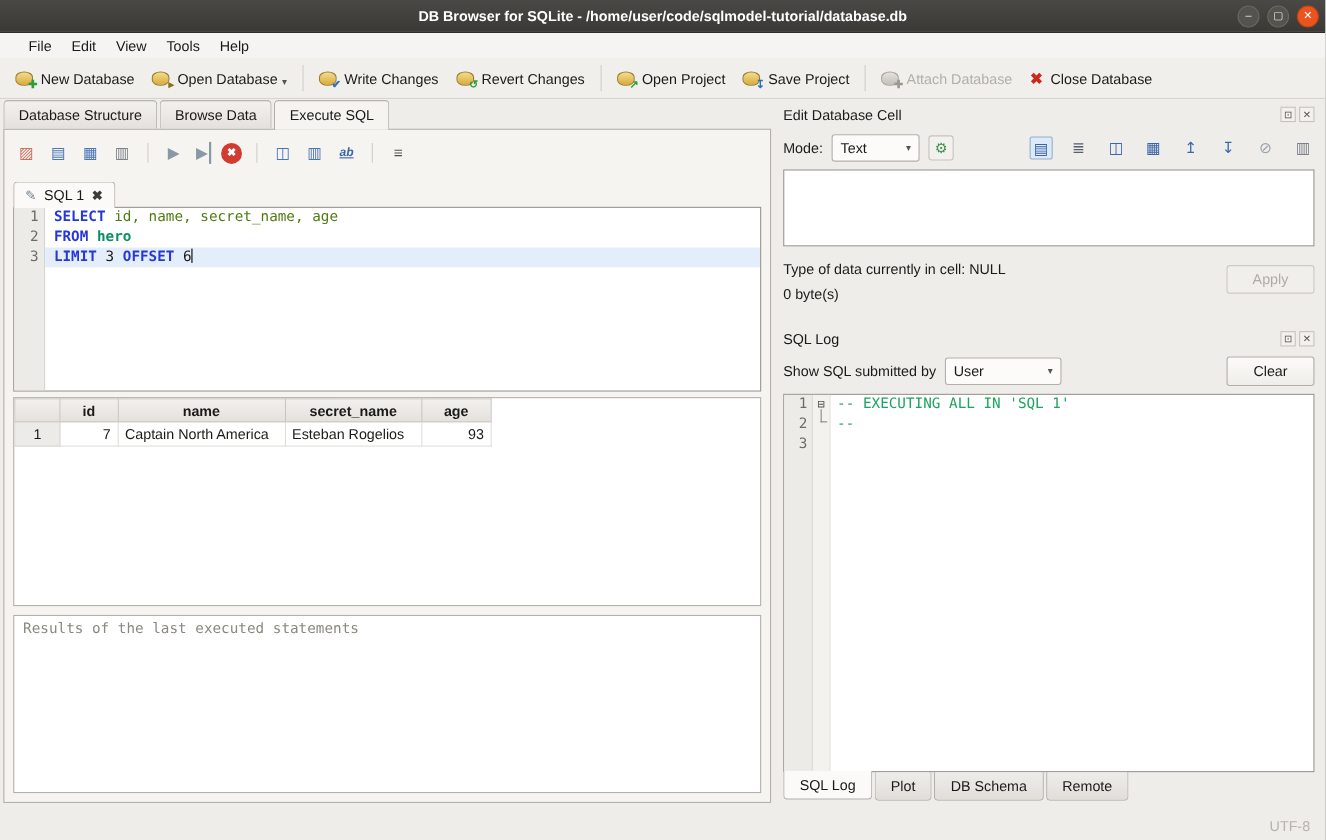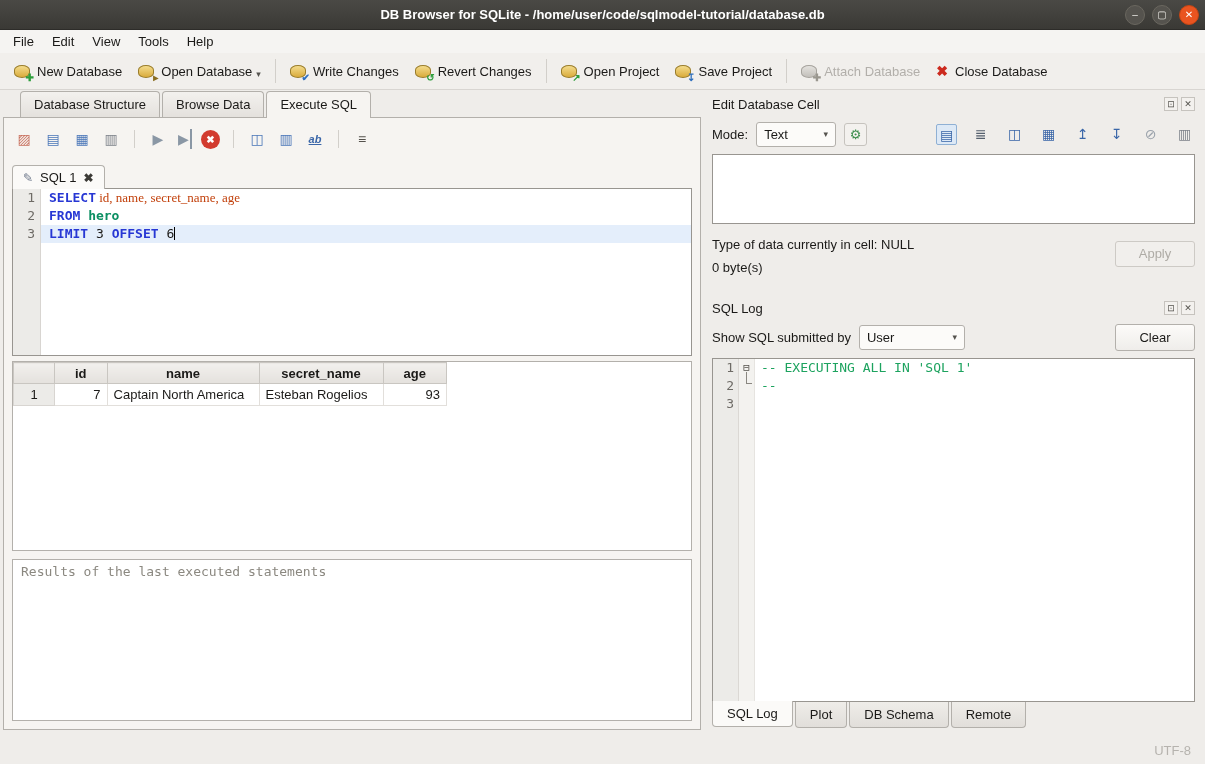--- a/index.html
+++ b/index.html
@@ -7,37 +7,37 @@
   .window{width:1205px;height:764px;display:flex;flex-direction:column;background:#efedea;overflow:hidden;}
 
   
   .titlebar{height:30px;background:linear-gradient(#4a4945,#3a3935);display:flex;align-items:center;position:relative;flex:0 0 auto;border-bottom:1px solid #2d2c29;}
   .title{flex:1;text-align:center;color:#ffffff;font-weight:bold;font-size:13px;}
   .win-controls{position:absolute;right:6px;top:5px;display:flex;gap:7px;}
   .win-btn{width:20px;height:20px;border-radius:50%;background:#55534e;border:1px solid #6a675f;color:#e9e7e2;font-size:10px;line-height:17px;text-align:center;}
   .win-btn.close{background:#e95420;border-color:#c64513;color:#fff;}
 
   
-  .menubar{height:23px;background:#f5f4f2;display:flex;align-items:flex-start;padding-left:4px;flex:0 0 auto;}
+  .menubar{height:23px;background:#f5f4f2;display:flex;align-items:flex-start;padding-left:17px;flex:0 0 auto;}
   .menu-item{padding:0 9px;line-height:23px;}
   .toolbar{height:37px;background:#f1efec;border-bottom:1px solid #d8d5d1;display:flex;align-items:center;padding:0 6px;flex:0 0 auto;}
   .tb-btn{display:flex;align-items:center;gap:7px;padding:5px 8px;border-radius:3px;white-space:nowrap;}
   .tb-btn.disabled{color:#b2afaa;}
   .db-ico{position:relative;width:16px;height:13px;background:linear-gradient(#f4dc8c,#d9ab3c);border:1px solid #9a7d2a;border-radius:8px/5px;display:inline-block;flex:0 0 auto;}
   .db-ico.gray{background:linear-gradient(#e4e2de,#c2bfba);border-color:#a5a29c;}
   .db-ov{position:absolute;right:-5px;bottom:-6px;font-size:10px;font-weight:bold;line-height:1;}
   .tb-glyph{font-size:14px;font-weight:bold;line-height:1;}
   .tb-caret{font-size:9px;color:#55534e;align-self:flex-end;margin-left:-3px;}
   .tb-sep{width:1px;height:24px;background:#d2cfca;margin:0 6px;flex:0 0 auto;}
   .tb-sep.small{height:18px;margin:0 4px;}
 
   
   .content{flex:1;display:flex;min-height:0;}
   .left-dock{width:704px;display:flex;flex-direction:column;padding-bottom:6px;flex:0 0 auto;}
-  .main-tabs{height:27px;display:flex;align-items:flex-end;padding-left:20px;flex:0 0 auto;}
+  .main-tabs{height:27px;display:flex;align-items:flex-end;padding-left:3px;flex:0 0 auto;}
   .tab{padding:5px 13px;background:linear-gradient(#f3f1ee,#e4e1dd);border:1px solid #b3b0ab;border-bottom:none;border-radius:4px 4px 0 0;margin-right:2px;}
   .tab.active{background:#f6f4f1;margin-bottom:-1px;padding-bottom:6px;z-index:2;position:relative;}
   .left-panel{flex:1;margin:0 3px;border:1px solid #b3b0ab;background:#f6f4f1;padding:8px;display:flex;flex-direction:column;min-height:0;}
 
   .sql-toolbar{display:flex;align-items:center;gap:9px;height:26px;flex:0 0 auto;padding-left:2px;}
   .sql-ico{width:20px;height:20px;font-size:14px;line-height:20px;text-align:center;display:inline-block;}
   .sql-ico.txt{font-size:11px;font-style:italic;font-weight:bold;text-decoration:underline;}
   .sql-ico.bar{border-right:2px solid #8a97a5;width:15px;}
   .sql-ico.stop{border-radius:10px;width:19px;height:19px;font-size:10px;font-weight:bold;line-height:19px;}
 
@@ -46,21 +46,21 @@
   .sql-tab-icon{color:#6b7689;font-size:12px;}
   .sql-tab-close{font-size:12px;font-weight:bold;color:#3c3b37;}
 
   .editor{height:168px;border:1px solid #989590;background:#fff;overflow:hidden;flex:0 0 auto;font-family:"DejaVu Sans Mono",monospace;font-size:13px;display:flex;position:relative;z-index:1;}
   .ed-gutcol{width:28px;background:#ecebe8;border-right:1px solid #d8d5d1;flex:0 0 auto;}
   .ed-gutcol .gnum{height:18px;line-height:18px;text-align:right;padding-right:5px;color:#6e6b66;}
   .ed-codecol{flex:1;min-width:0;}
   .ed-code{height:18px;line-height:18px;padding-left:8px;white-space:pre;}
   .ed-code.current{background:#e4eefb;}
   .tok-kw{color:#2737d4;font-weight:bold;}
-  .tok-id{color:#c2410c;font-family:Liberation Serif, serif;}
+  .tok-id{color:#4d7c0f;}
   .tok-tbl{color:#0b8f62;font-weight:bold;}
   .tok-num{color:#1b1a18;}
   .tok-pl{color:#1b1a18;}
   .cursor{display:inline-block;width:1px;height:13px;background:#000;vertical-align:-2px;}
 
   .results{margin-top:5px;height:190px;border:1px solid #b3b0ab;background:#fff;overflow:hidden;flex:0 0 auto;}
   .results table{border-collapse:collapse;font-size:13px;}
   .results th{background:linear-gradient(#f2f0ed,#e4e1dd);border:1px solid #c9c6c1;font-weight:bold;padding:1px 20px;height:21px;}
   .results th:nth-child(1){width:23px;}
   .results th:nth-child(2){width:36px;}

